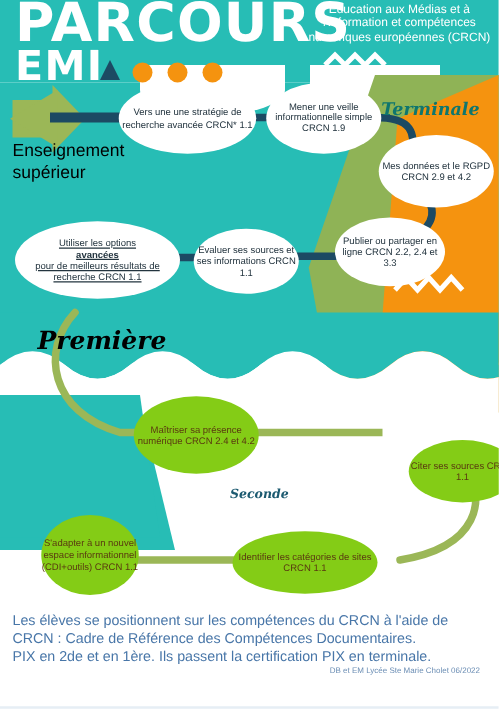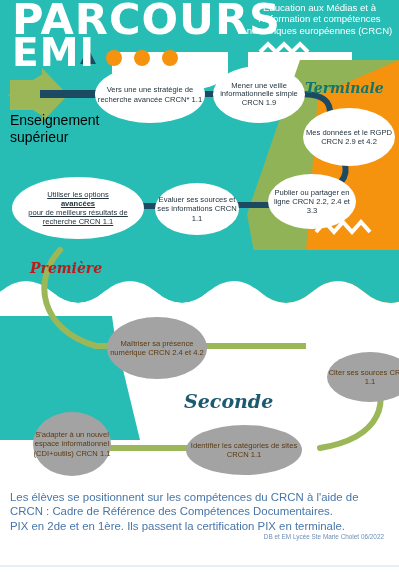--- a/index.html
+++ b/index.html
@@ -11,42 +11,42 @@
   #art{position:absolute;left:0;top:0;width:399px;height:572px;}
 
   
   .txt{position:absolute;}
 
   #title-parcours{
     left:12px;top:-2px;font-size:43px;line-height:43px;font-weight:bold;
     color:#ffffff;letter-spacing:1px;font-family:"DejaVu Sans",sans-serif;
   }
   #title-emi{
-    left:12px;top:36px;font-size:39px;line-height:33px;font-weight:bold;
+    left:12px;top:36px;font-size:33px;line-height:33px;font-weight:bold;
     color:#ffffff;letter-spacing:1px;font-family:"DejaVu Sans",sans-serif;
   }
   #subtitle{
     left:243px;top:2px;width:153px;text-align:center;color:#ffffff;
     font-size:9.6px;line-height:11.4px;
   }
   #stage-sup{left:10px;top:112px;width:140px;color:#000000;
     font-size:14px;line-height:17px;}
   #stage-term{left:305px;top:80px;color:#0f766e;font-size:14px;
     font-style:italic;font-weight:bold;font-family:"DejaVu Serif",serif;}
-  #stage-prem{left:30px;top:260px;color:#b91c1c;font-size:14px;
+  #stage-prem{left:30px;top:260px;color:#000000;font-size:20px;
     font-style:italic;font-weight:bold;font-family:"DejaVu Serif",serif;text-align:center;}
-  #stage-sec{left:184px;top:390px;color:#1c5a70;font-size:19px;
+  #stage-sec{left:184px;top:390px;color:#1c5a70;font-size:10px;
     font-style:italic;font-weight:bold;font-family:"DejaVu Serif",serif;}
 
   
   .bubble{position:absolute;display:flex;align-items:center;justify-content:center;
           text-align:center;box-sizing:border-box;}
   .bubble span{display:block;width:100%;}
   .bubble-white{background:#ffffff;border-radius:50%;color:#23343f;}
-  .bubble-orange{background:#a3a3a3;border-radius:50%;color:#5a3a10;}
+  .bubble-orange{background:#84cc16;border-radius:50%;color:#5a3a10;}
 
   #b-strategie{left:95px;top:66px;width:110px;height:57px;font-size:7.6px;line-height:9.1px;}
   #b-veille{left:213px;top:66px;width:92px;height:57px;font-size:7.6px;line-height:8.6px;}
   #b-rgpd{left:303px;top:108px;width:92px;height:58px;font-size:7.6px;line-height:9.1px;}
   #b-options{left:12px;top:177px;width:132px;height:62px;font-size:7.6px;line-height:9.1px;text-decoration:underline;}
   #b-evaluer{left:155px;top:183px;width:84px;height:52px;font-size:7.6px;line-height:9.1px;}
   #b-publier{left:268px;top:174px;width:88px;height:55px;font-size:7.6px;line-height:9.1px;}
   #b-maitriser{left:107px;top:317px;width:100px;height:62px;font-size:7.6px;line-height:9.1px;}
   #b-citer{left:294px;top:352px;width:86px;height:50px;font-size:7.6px;line-height:9.1px;margin-left:33px;}
   #b-adapter{left:33px;top:412px;width:78px;height:64px;font-size:7.6px;line-height:9.1px;}

